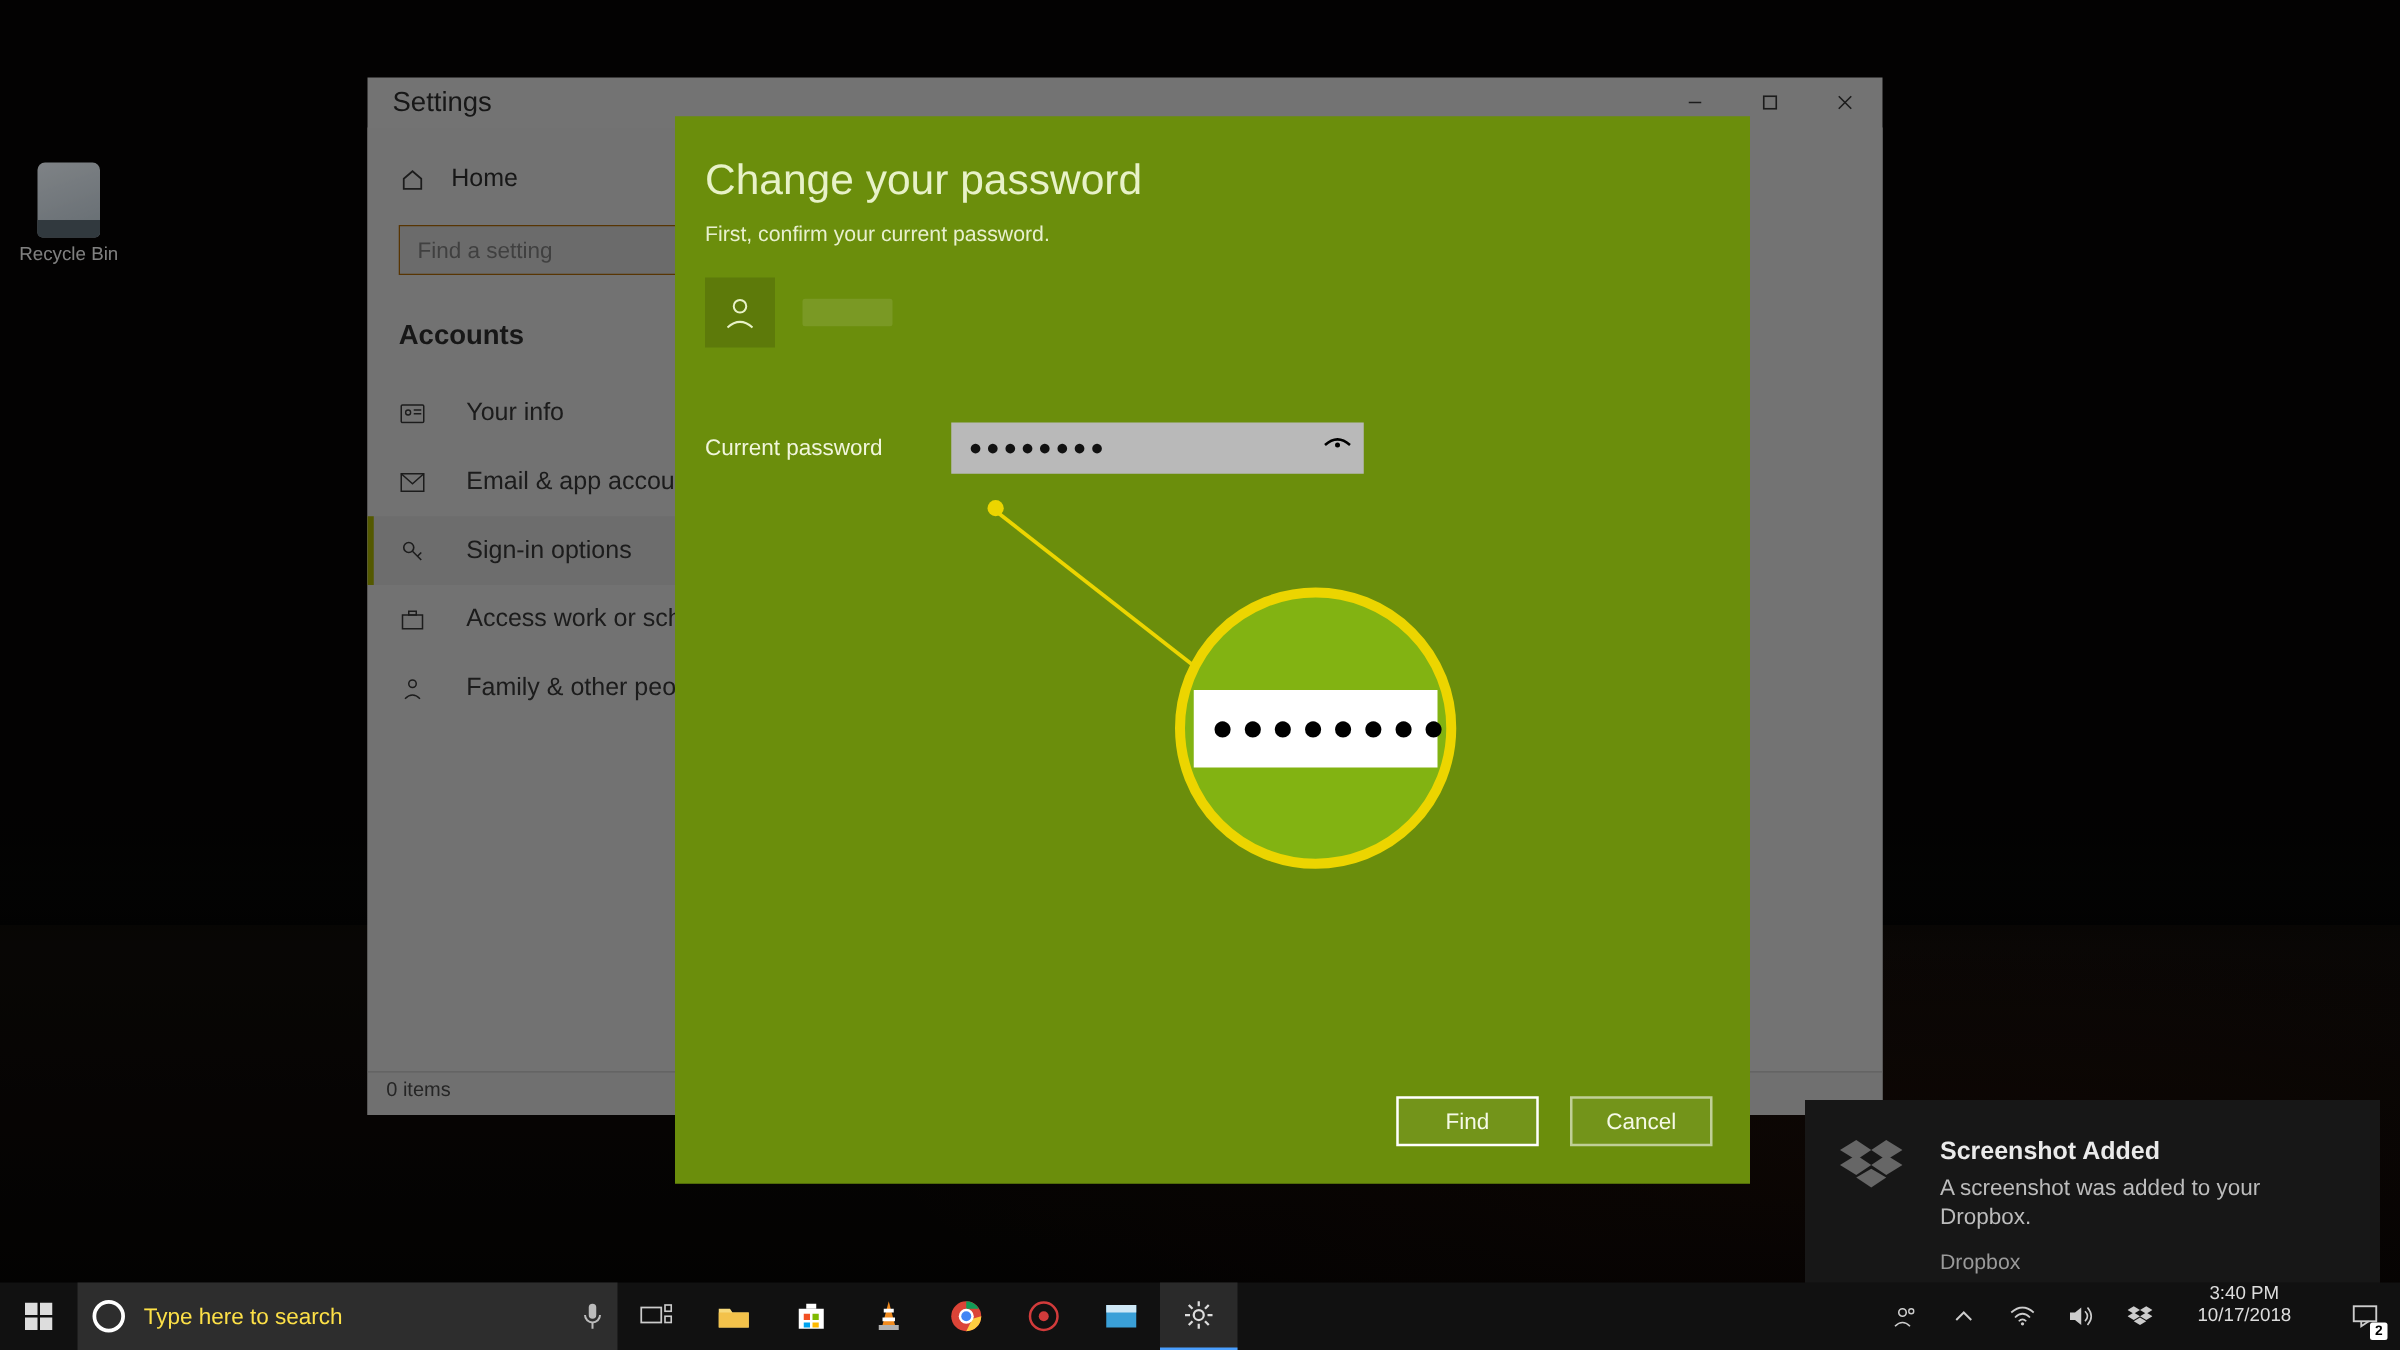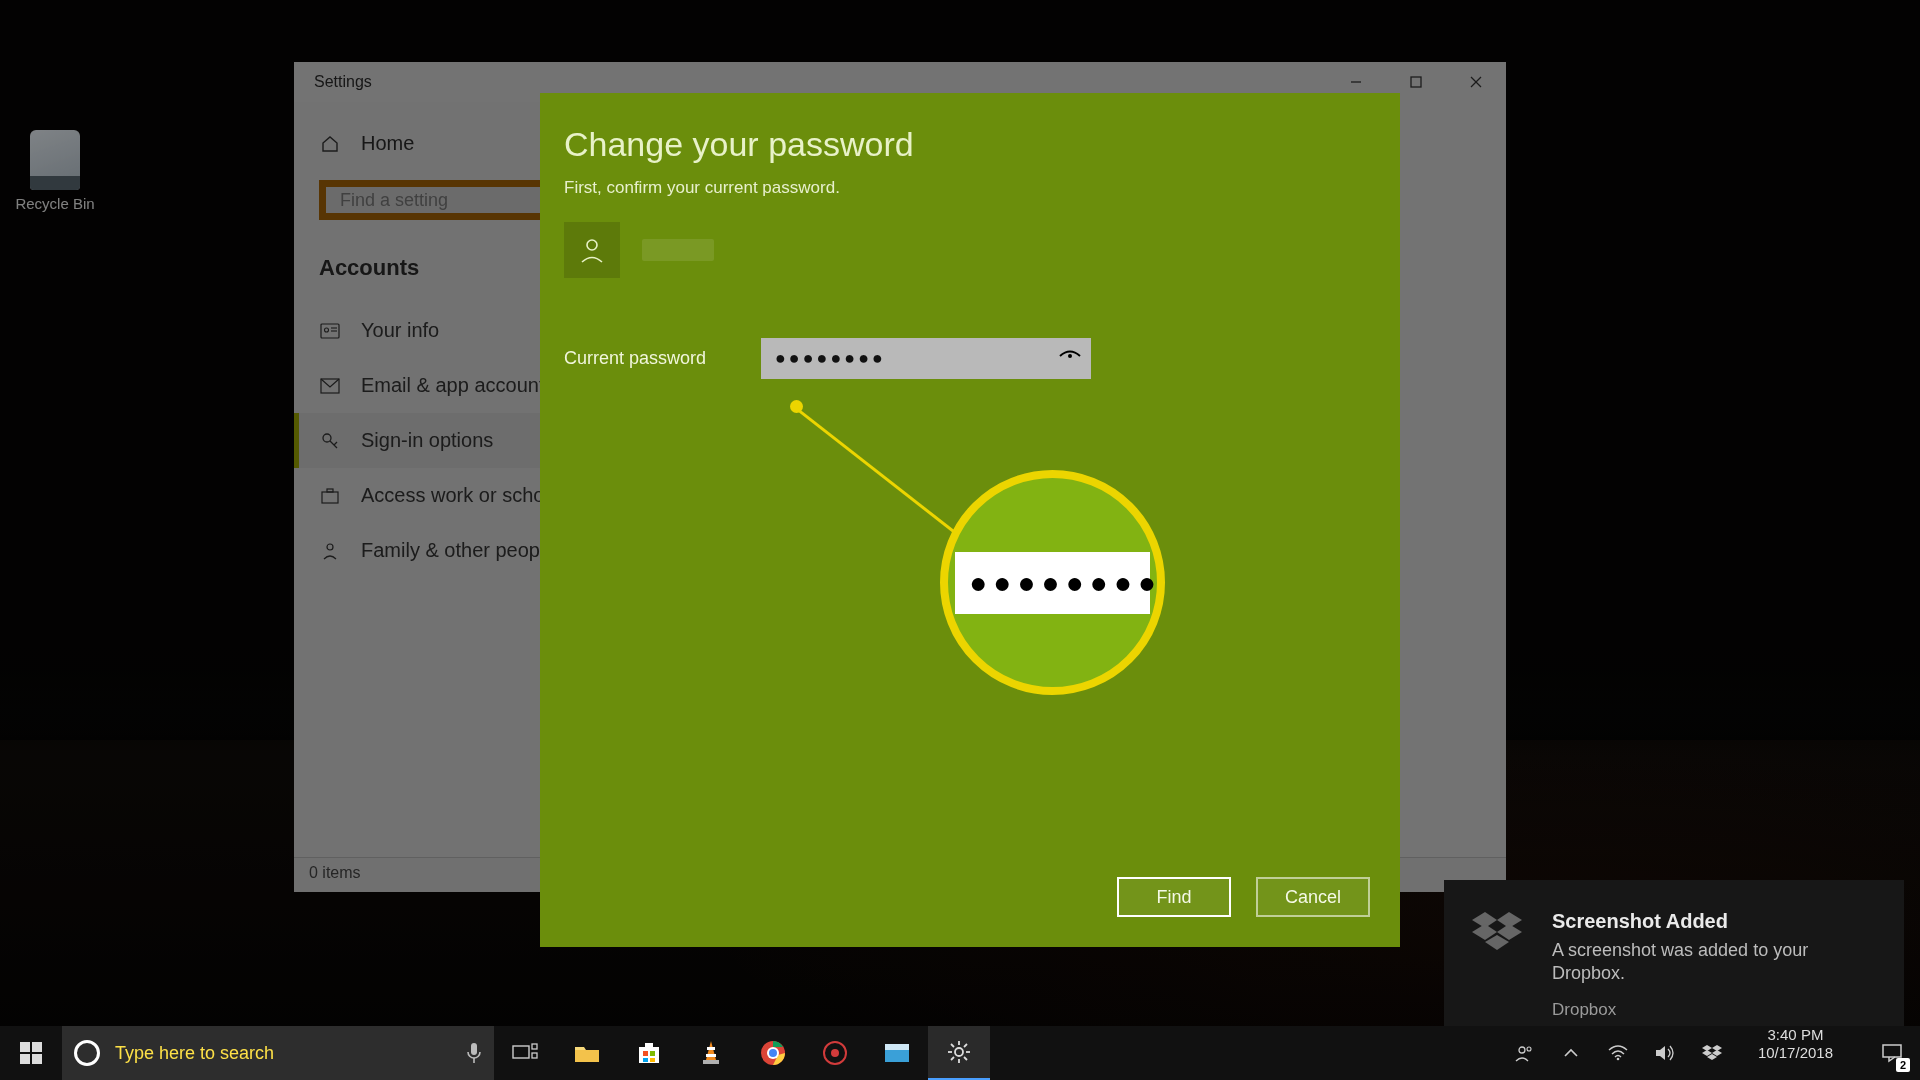--- a/index.html
+++ b/index.html
@@ -39,34 +39,34 @@
   .settings-window {
     position:absolute; top:62px; left:294px;
     width:1212px; height:830px;
     background:#d2d2d2;
     box-shadow:none;
     display:flex; flex-direction:column;
     color:#2b2b2b;
   }
   .sw-titlebar{
     height:40px; display:flex; align-items:center; justify-content:space-between;
-    padding:0 0 0 20px; font-size:16px; color:#2b2b2b;
+    padding:0 0 0 20px; font-size:22px; color:#2b2b2b;
   }
   .sw-titlebar .ctrls{display:flex;}
   .sw-titlebar .ctrl{width:60px;height:40px;display:flex;align-items:center;justify-content:center;color:#444;font-size:15px;}
   .sw-body{flex:1; display:flex;}
   .sidebar{width:405px; background:#cfcfcf; display:flex; flex-direction:column; padding-top:15px;}
   .side-home{display:flex;align-items:center;gap:20px;padding:15px 25px;font-size:20px;}
   .side-search{margin:10px 25px 25px;}
   .side-search input{
-    width:100%; height:40px; background:#c4c4c4; border:7px solid #a16207;
+    width:100%; height:40px; background:#c4c4c4; border:1px solid #a16207;
     padding:0 14px; font-size:18px; color:#4c1d95; outline:none;
   }
   .side-heading{font-size:22px; font-weight:600; padding:10px 25px 22px;}
-  .side-item{display:flex;align-items:center;gap:20px;padding:16px 25px;font-size:20px;color:#333;}
+  .side-item{display:flex;align-items:center;gap:32px;padding:16px 25px;font-size:20px;color:#333;}
   .side-item.selected{background:#c6c6c6;border-left:5px solid #9aa300;padding-left:20px;}
   .icon{width:22px;height:22px;display:flex;align-items:center;justify-content:center;}
   .sw-main{flex:1; background:#d2d2d2;}
   .sw-status{height:35px; background:#cdcdcd; border-top:1px solid #b0b0b0; color:#444; font-size:16px; padding:6px 15px;}
 
   
   .cp-dialog{
     position:absolute; top:93px; left:540px;
     width:860px; height:854px;
     background:#6b8e0c;

